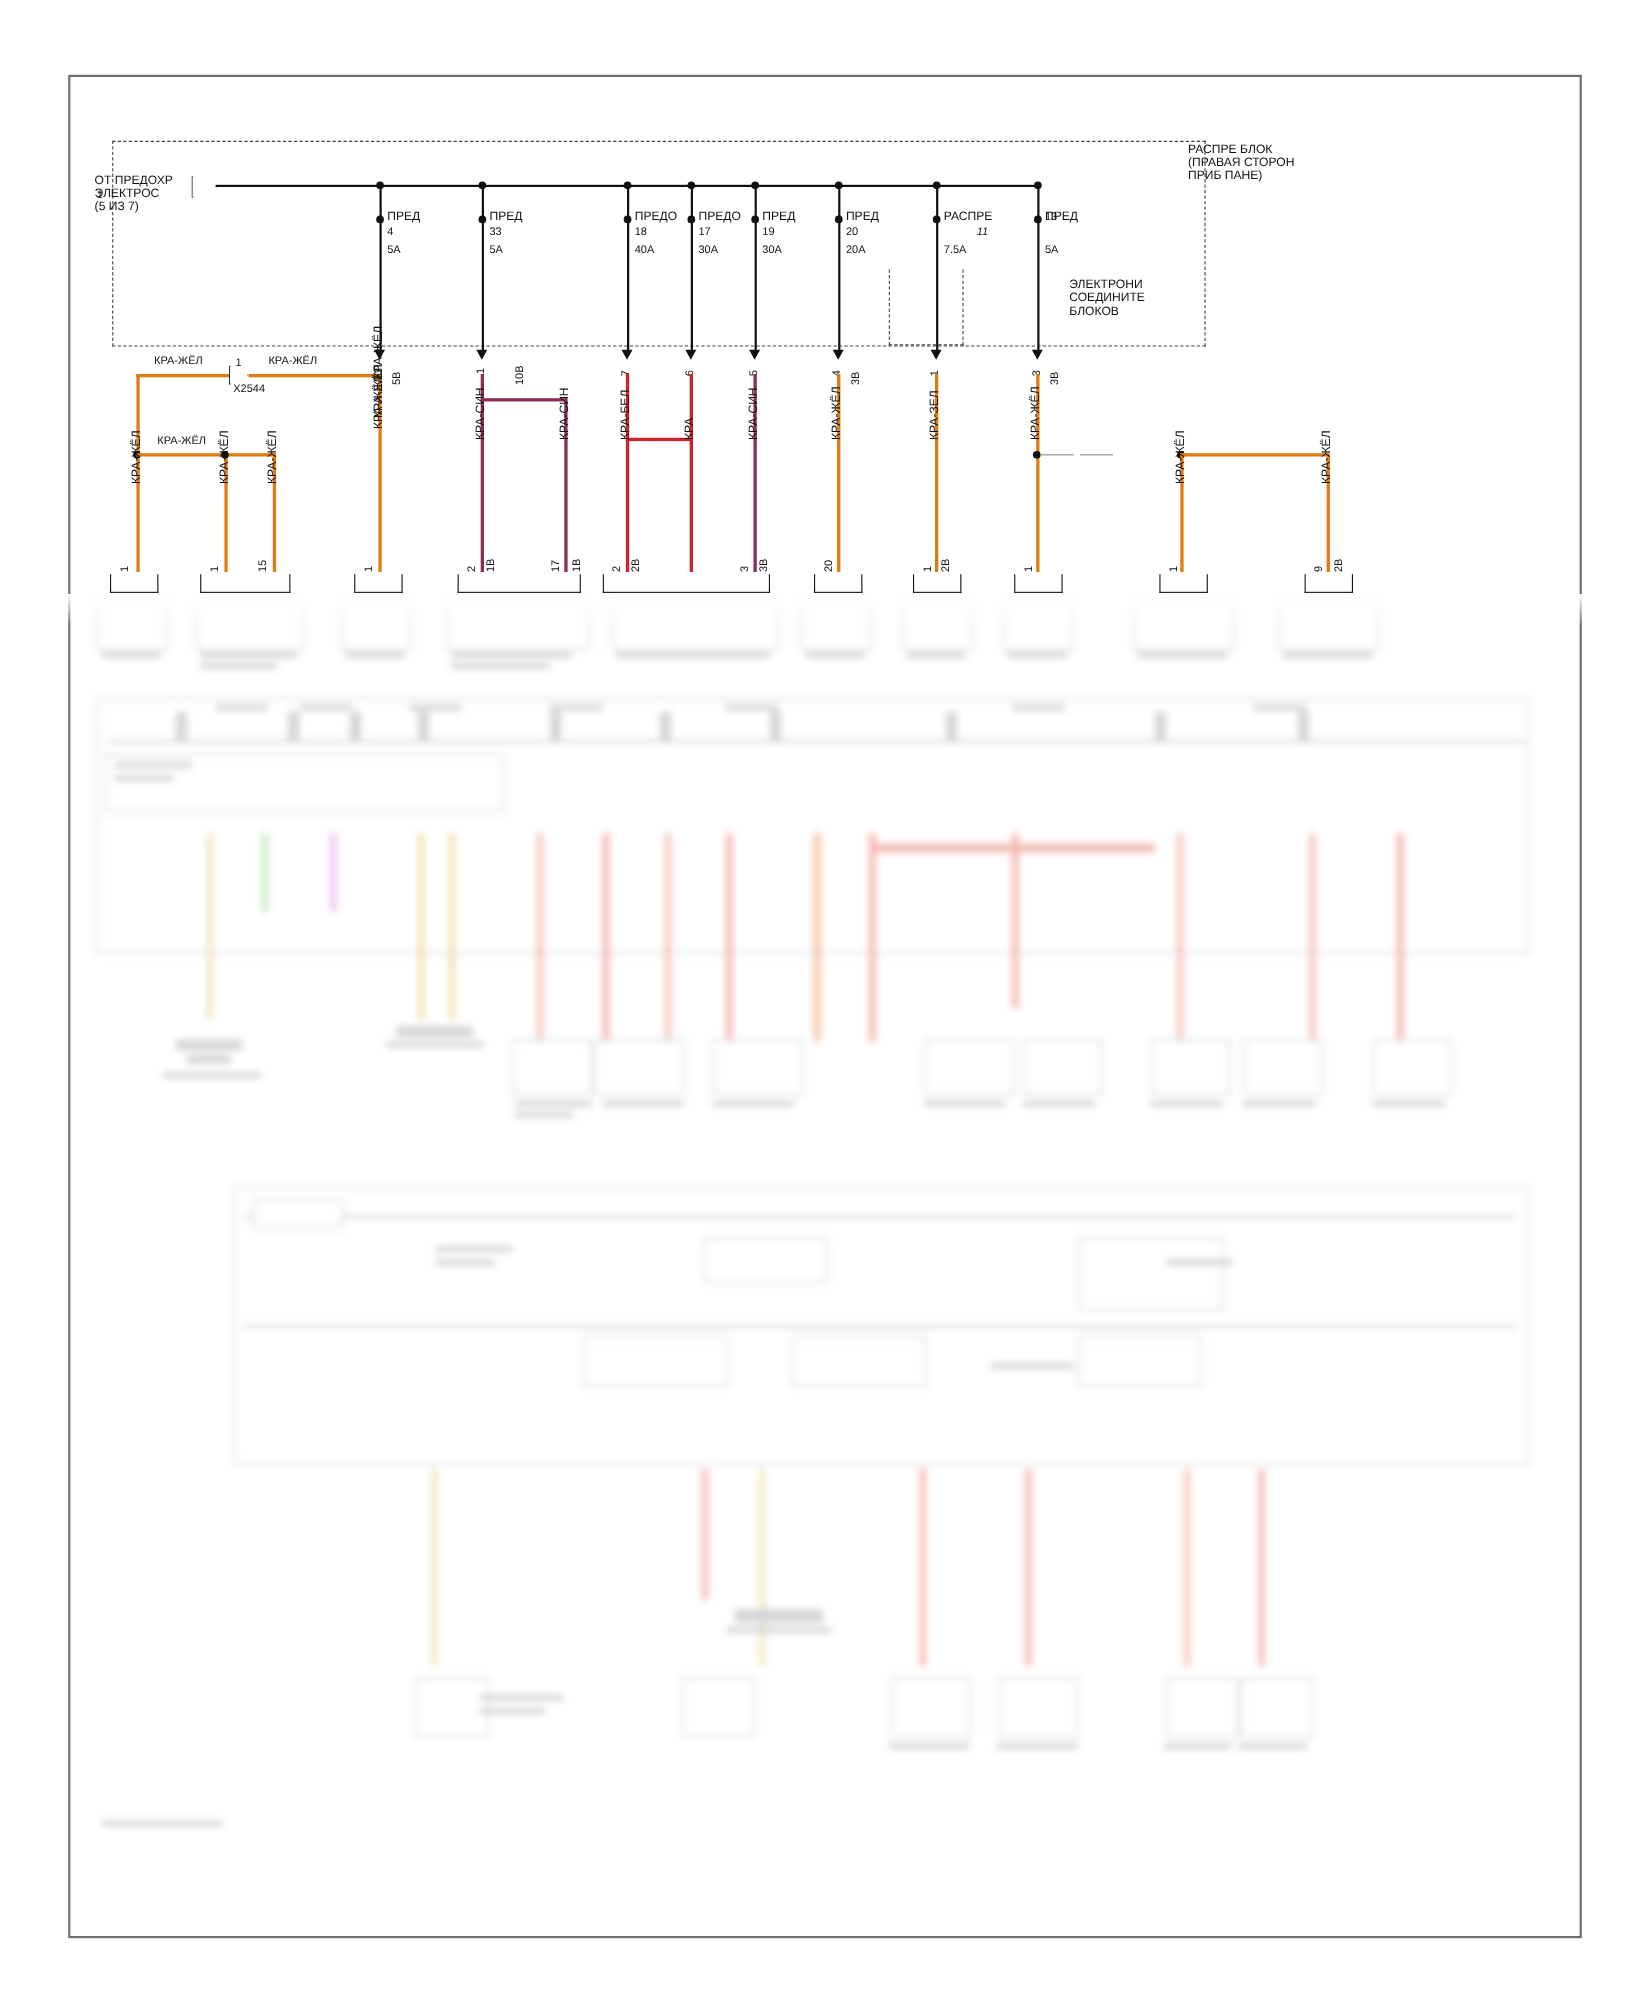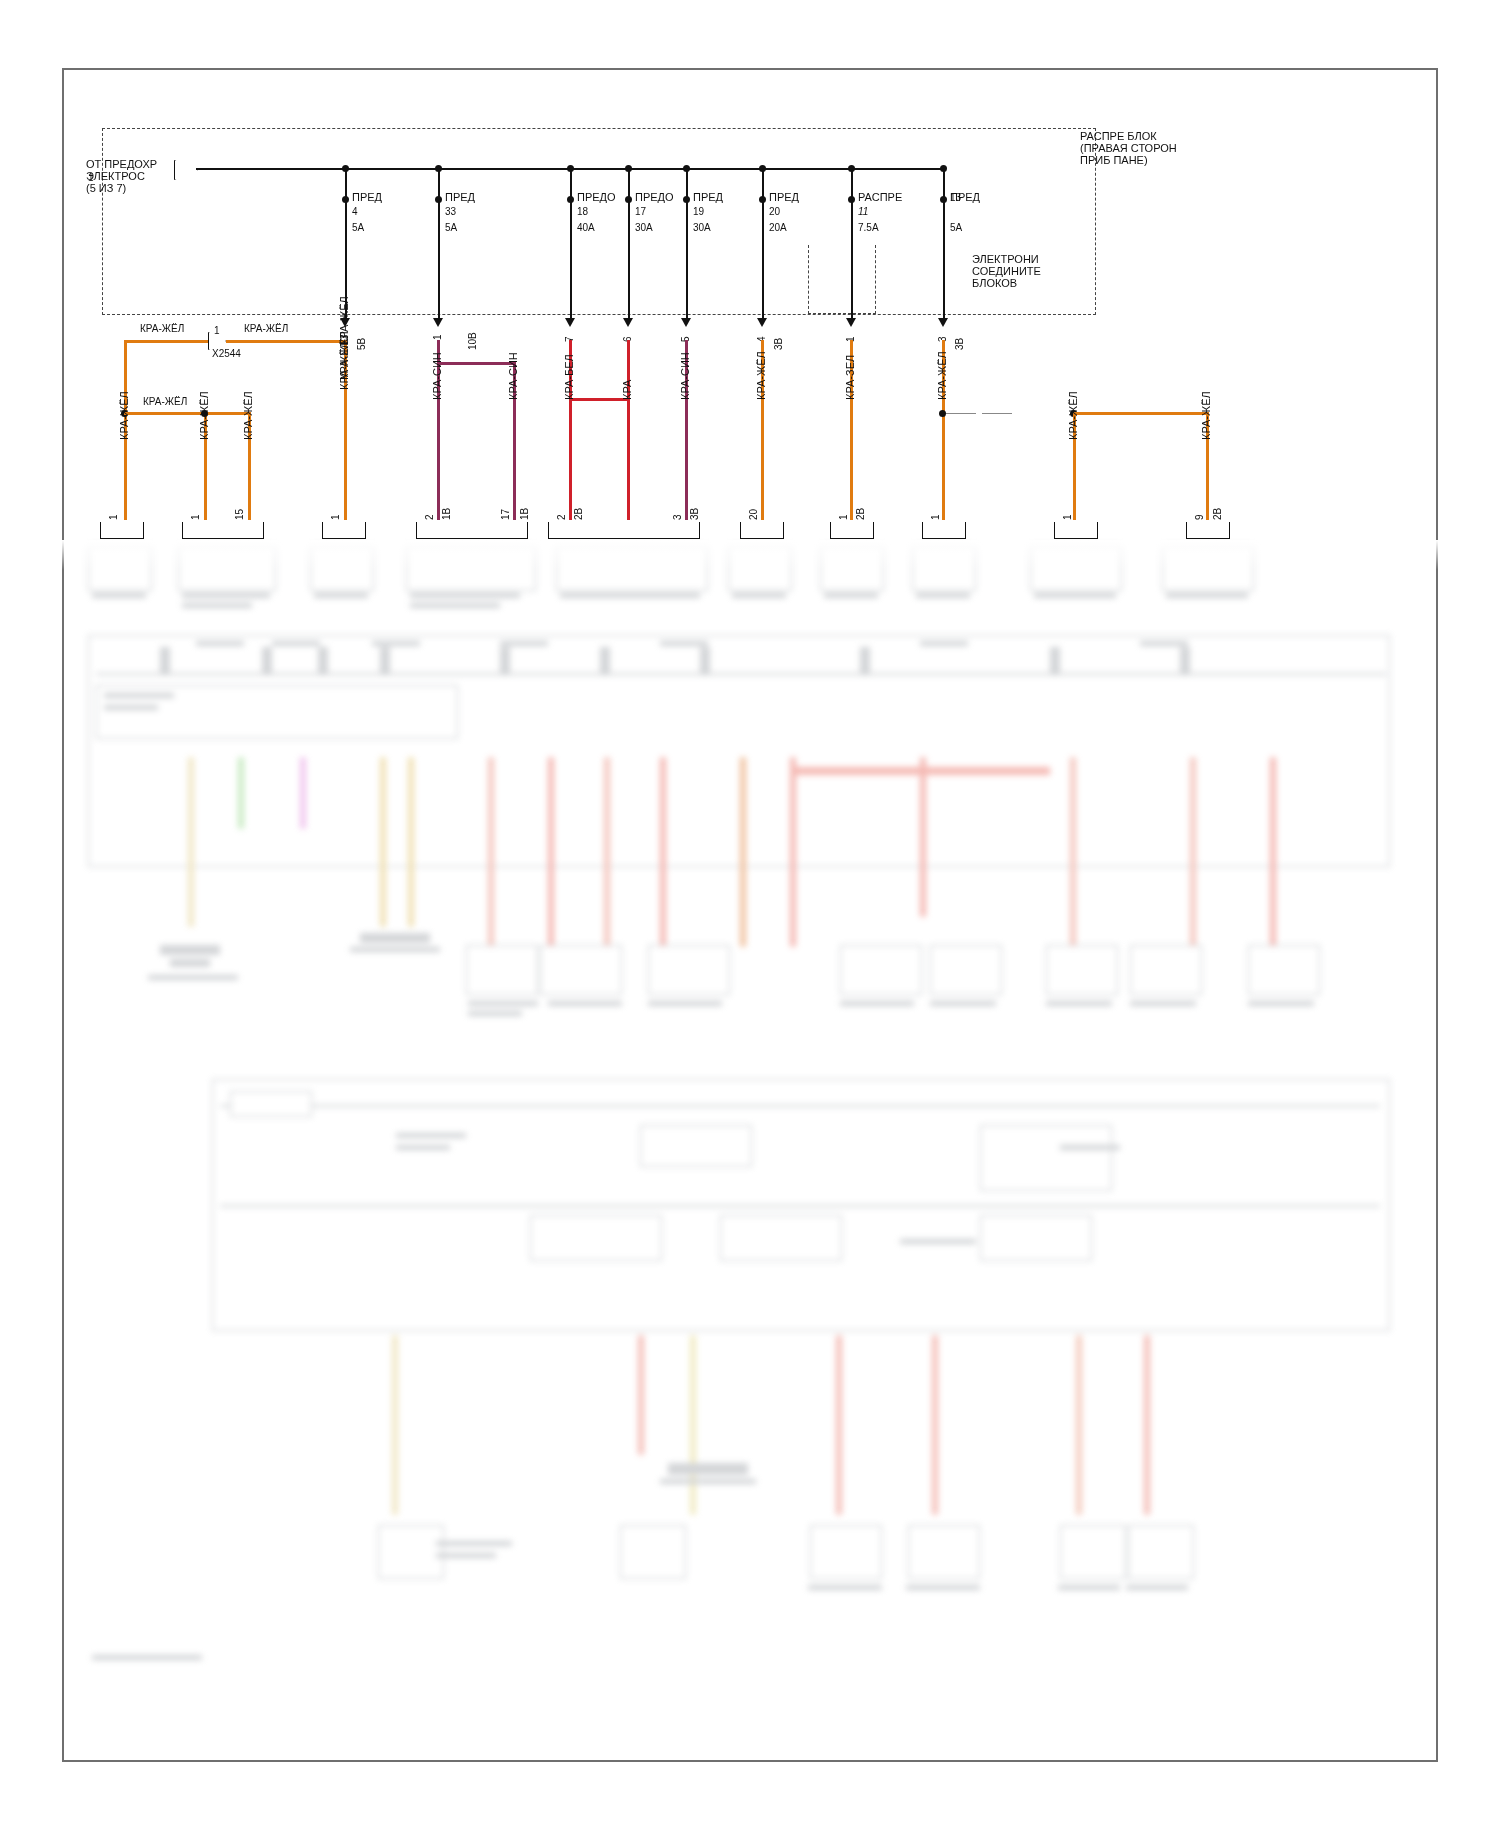--- a/index.html
+++ b/index.html
@@ -125,21 +125,21 @@
   <div class="lbl-sm" style="left:769px;top:206px;">20</div>
   <div class="lbl-sm" style="left:769px;top:222px;">20A</div>
   <div class="arrow" style="left:757px;top:318px;"></div>
   <div class="vnum" style="left:756px;top:342px;">4</div>
   <div class="vnum" style="left:773px;top:350px;">3B</div>
 
   <div class="wire v" style="left:851px;top:168px;height:155px;"></div>
   <div class="dot" style="left:848px;top:165px;"></div>
   <div class="dot" style="left:848px;top:196px;"></div>
   <div class="lbl" style="left:858px;top:191px;">РАСПРЕ</div>
-  <div class="lbl-sm" style="left:858px;top:206px;font-style:italic;">11</div>
+  <div class="lbl-sm" style="left:888px;top:206px;font-style:italic;">11</div>
   <div class="lbl-sm" style="left:858px;top:222px;">7.5A</div>
   <div class="arrow" style="left:846px;top:318px;"></div>
   <div class="vnum" style="left:845px;top:342px;">1</div>
 
   <div class="wire v" style="left:943px;top:168px;height:155px;"></div>
   <div class="dot" style="left:940px;top:165px;"></div>
   <div class="dot" style="left:940px;top:196px;"></div>
   <div class="lbl" style="left:950px;top:191px;">ПРЕД</div>
   <div class="lbl-sm" style="left:950px;top:192px;">13</div>
   <div class="lbl-sm" style="left:950px;top:222px;">5A</div>

